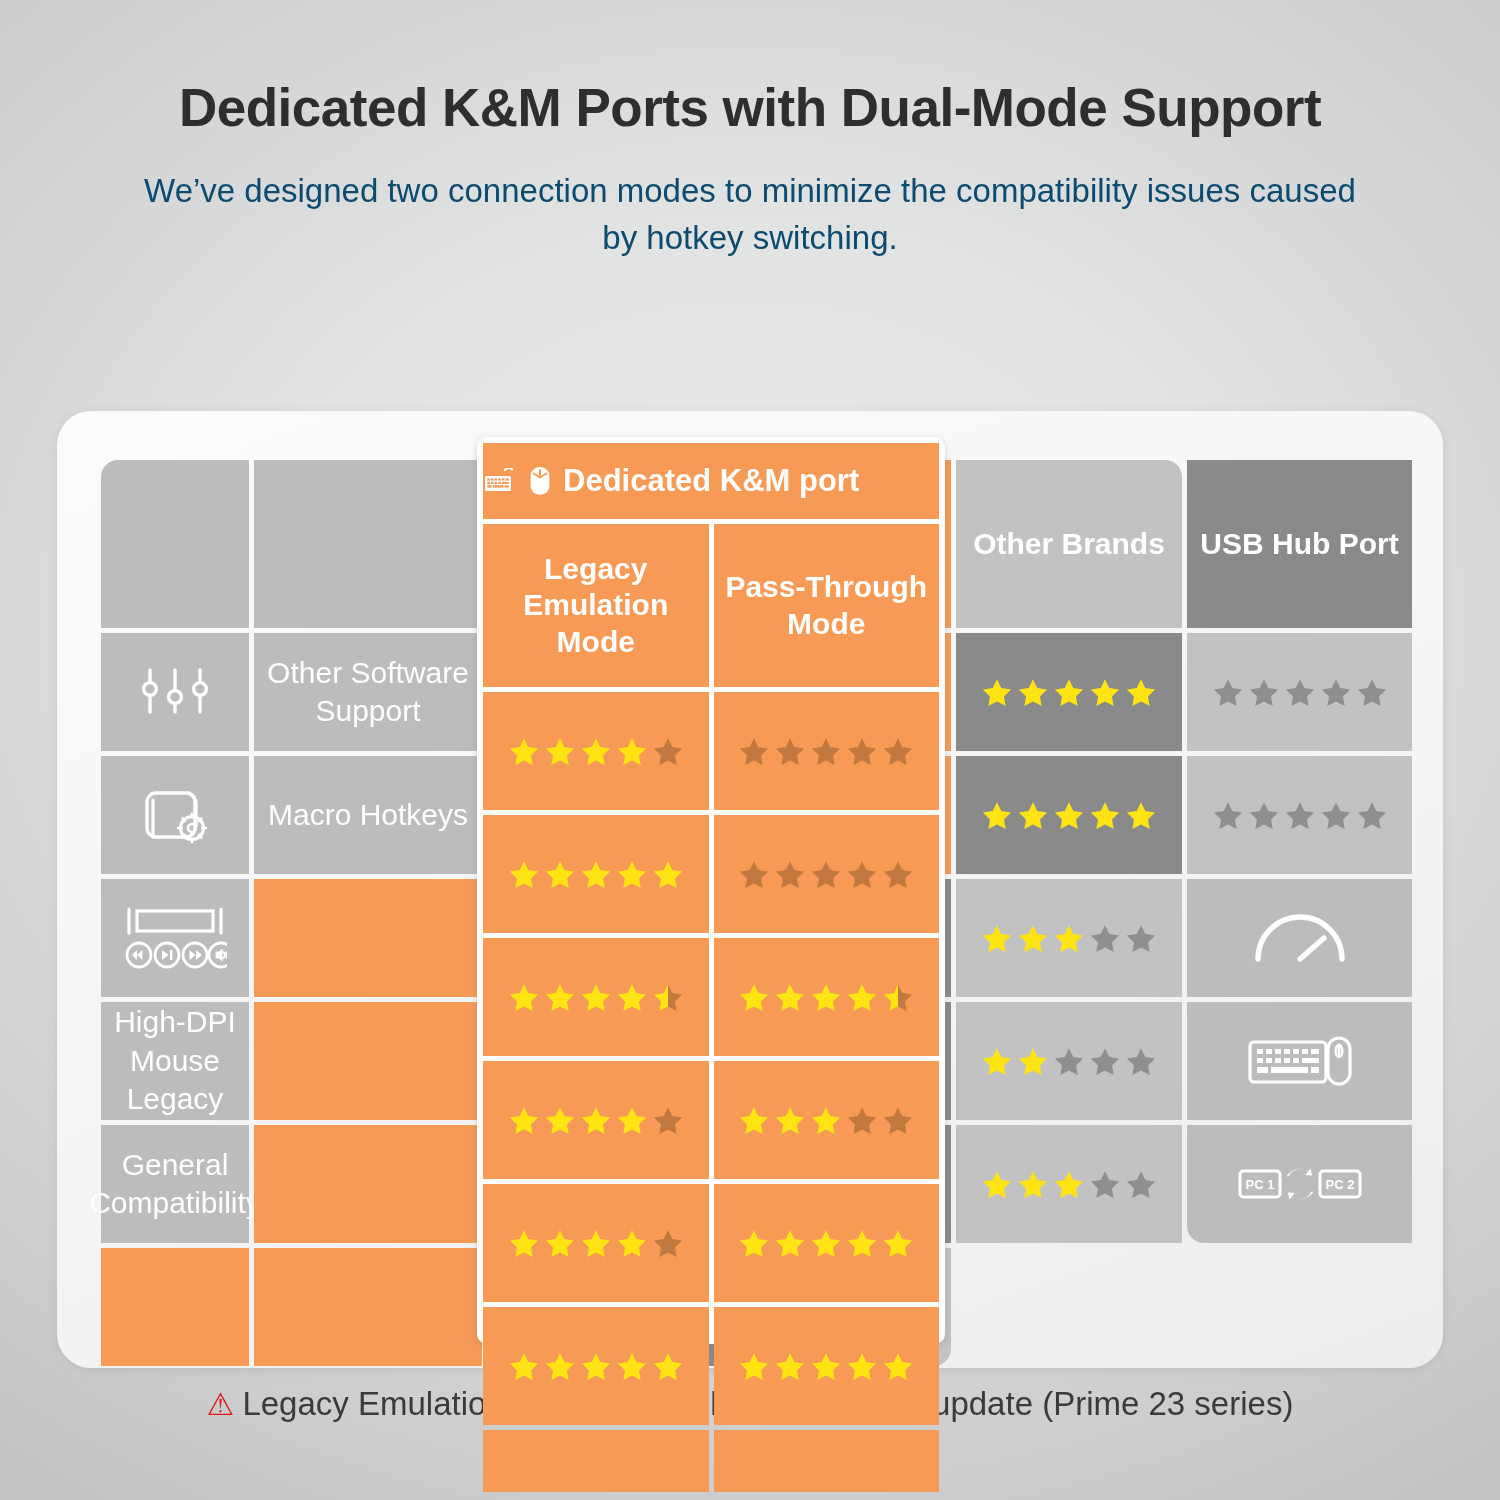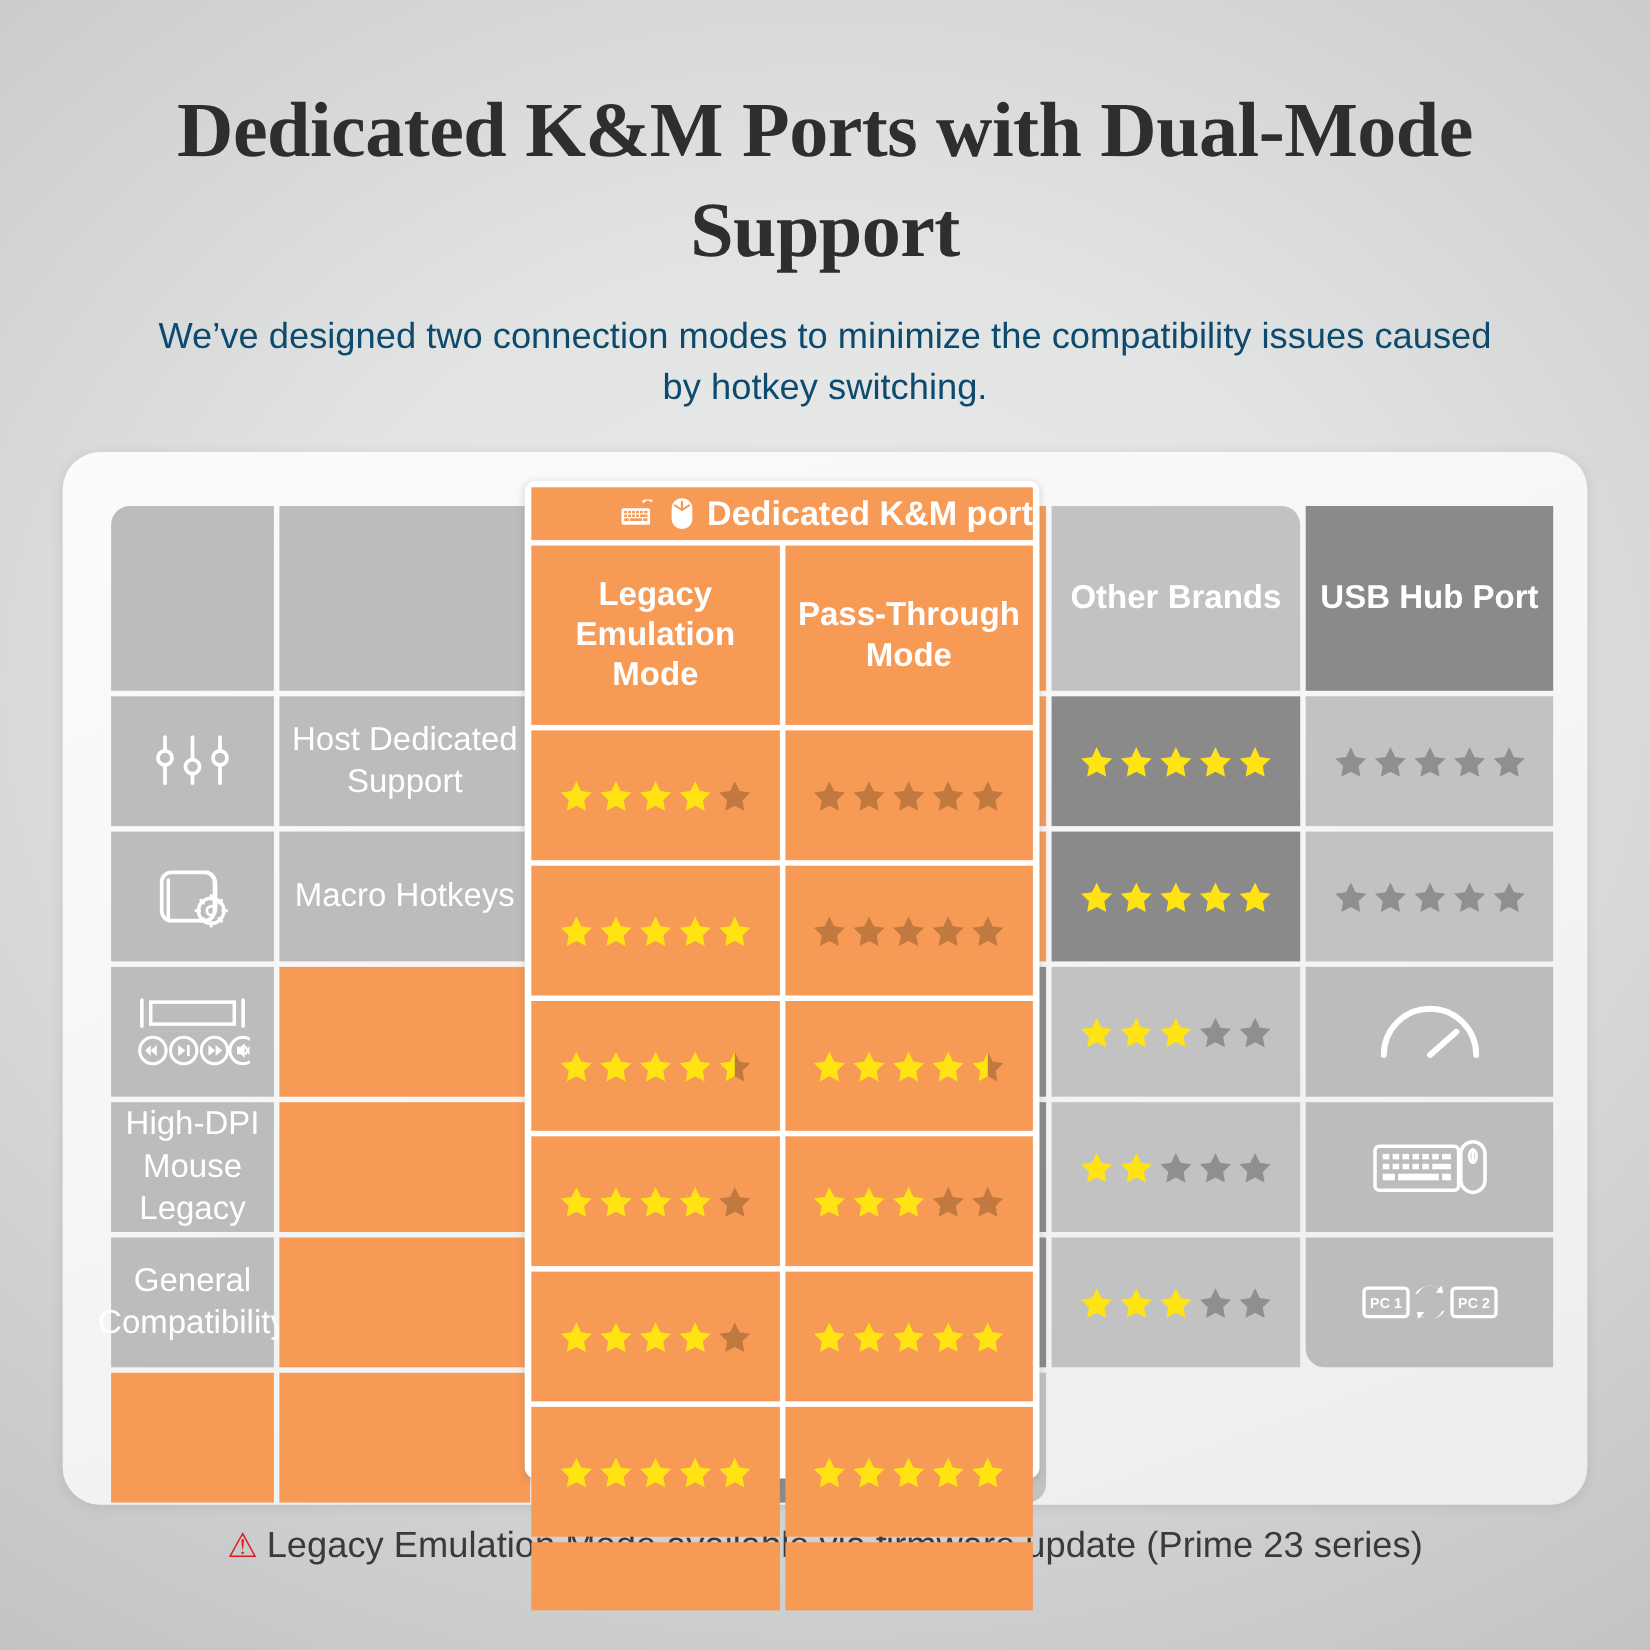--- a/index.html
+++ b/index.html
@@ -16,27 +16,26 @@
     overflow: hidden;
   }
 
   
   .header-block {
     padding-top: 74px;
     text-align: center;
   }
 
   .page-title {
-    font-size: 71px;
+    font-size: 53px;
     line-height: 1.28;
     font-weight: bold;
     color: #2e2e2e;
     letter-spacing: -0.5px;
     padding: 0 106px;
-    font-family: Liberation Serif, serif;
   }
 
   .page-subtitle {
     margin-top: 26px;
     font-size: 33px;
     line-height: 1.42;
     color: #0c4a6e;
     padding: 0 130px;
     font-weight: 400;
   }
@@ -112,25 +111,25 @@
     width: 468px;
     height: 907px;
     background: #ffffff;
     border-radius: 10px;
     box-shadow: 0 2px 7px rgba(120,120,120,0.30);
     padding: 6px;
     z-index: 5;
   }
 
   .km-banner {
-    height: 48px;
+    height: 76px;
     background: #f79a56;
     display: flex;
     align-items: center;
-    justify-content: flex-end;
+    justify-content: flex-start;
     gap: 12px;
     color: #fff;
     font-size: 31px;
     font-weight: bold;
   }
 
   .km-banner .ico { display: inline-flex; align-items: center; }
 
   .km-subheads {
     display: grid;
@@ -230,21 +229,21 @@
           </g>
       <g fill="none" stroke="#ffffff" stroke-width="3.4">
       <circle cx="14" cy="27" r="6.4"></circle>
             <circle cx="39" cy="35" r="6.4"></circle>
             <circle cx="64" cy="27" r="6.4"></circle>
           </g>
         </svg>
       </span>
     </div>
     <div class="cell">
-      <span class="row-label">Host Dedicated Support</span>
+      <span class="row-label">Other Software Support</span>
     </div>
     <div class="cell col-mode"></div>
     <div class="cell col-mode"></div>
     <div class="cell col-usb">
       <span class="stars">
         <svg class="star" width="32" height="31" viewBox="0 0 32 31">
           <path d="M16 2.2 20.3 11.1 30.1 12.5 23 19.4 24.7 29.1 16 24.5 7.3 29.1 9 19.4 1.9 12.5 11.7 11.1Z" fill="#ffe312"></path>
         </svg>
         <svg class="star" width="32" height="31" viewBox="0 0 32 31">
           <path d="M16 2.2 20.3 11.1 30.1 12.5 23 19.4 24.7 29.1 16 24.5 7.3 29.1 9 19.4 1.9 12.5 11.7 11.1Z" fill="#ffe312"></path>

